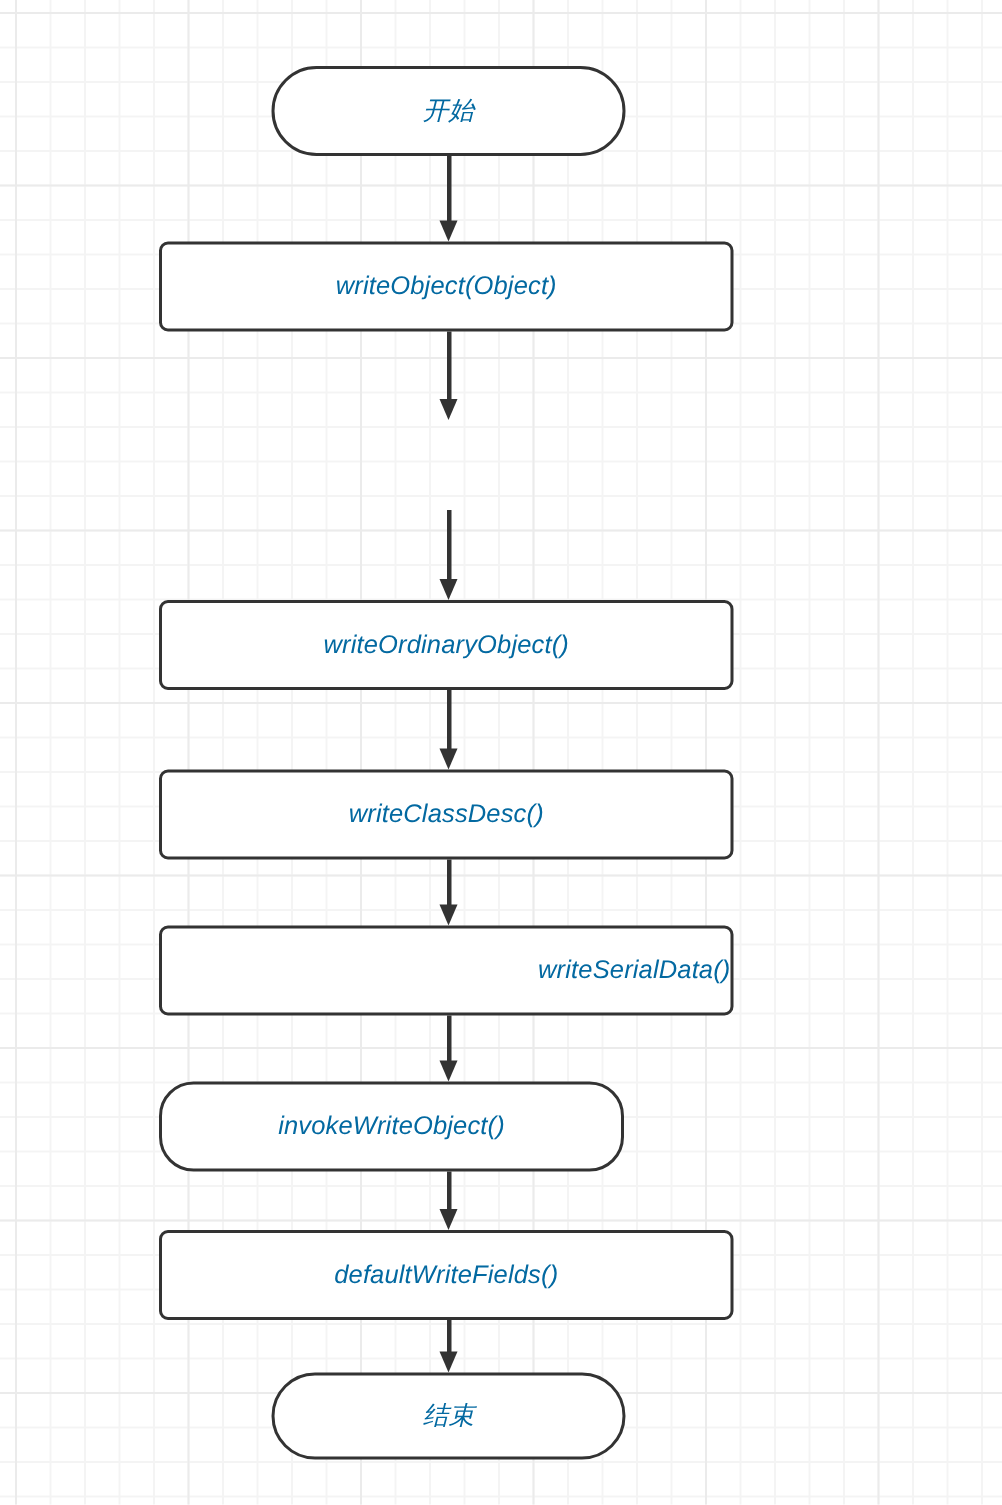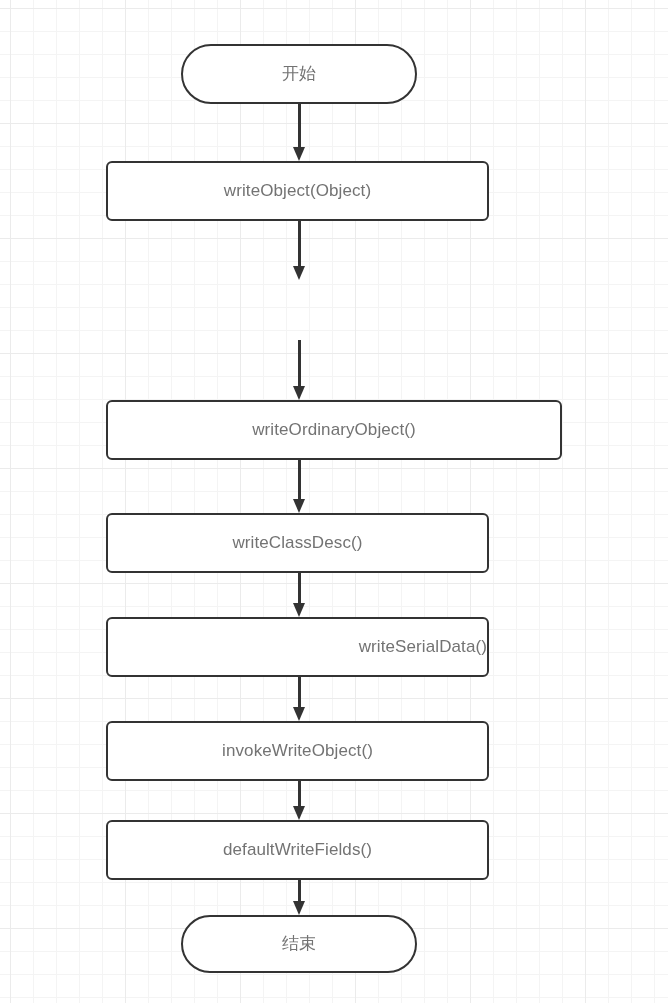--- a/index.html
+++ b/index.html
@@ -40,25 +40,26 @@
 
   
   .node {
     position: absolute;
     box-sizing: border-box;
     background: #ffffff;
     border: 2px solid #333333;
     display: flex;
     align-items: center;
     justify-content: center;
-    color: #737373;
+    color: #0369a1;
     font-size: 17px;
     line-height: 1.2;
     letter-spacing: 0.1px;
     white-space: nowrap;
+    font-style: italic;
   }
   .node.process {
     border-radius: 6px;
   }
   .node.terminator {
     border-radius: 32px;
   }
   .node-label {
     display: block;
     pointer-events: none;
@@ -126,30 +127,30 @@
     <div class="shaft" style="height: 22px;"></div>
     <div class="head"></div>
   </div>
 
   <div class="node terminator" style="left: 181px; top: 44px; width: 236px; height: 60px; border-radius: 30px;">
     <span class="node-label">开始</span>
   </div>
   <div class="node process" style="left: 106px; top: 161px; width: 383px; height: 60px;">
     <span class="node-label">writeObject(Object)</span>
   </div>
-  <div class="node process" style="left: 106px; top: 400px; width: 456px; height: 60px;">
+  <div class="node process" style="left: 106px; top: 400px; width: 383px; height: 60px;">
     <span class="node-label">writeOrdinaryObject()</span>
   </div>
   <div class="node process" style="left: 106px; top: 513px; width: 383px; height: 60px;">
     <span class="node-label">writeClassDesc()</span>
   </div>
   <div class="node process" style="left: 106px; top: 617px; width: 383px; height: 60px; justify-content: flex-end;">
     <span class="node-label">writeSerialData()</span>
   </div>
-  <div class="node process" style="left: 106px; top: 721px; width: 383px; height: 60px;">
+  <div class="node process" style="left: 106px; top: 721px; width: 310px; height: 60px; border-radius: 23px;">
     <span class="node-label">invokeWriteObject()</span>
   </div>
   <div class="node process" style="left: 106px; top: 820px; width: 383px; height: 60px; text-align: center;">
     <span class="node-label">defaultWriteFields()</span>
   </div>
   <div class="node terminator" style="left: 181px; top: 915px; width: 236px; height: 58px; border-radius: 29px;">
     <span class="node-label">结束</span>
   </div>
 
 </div>

